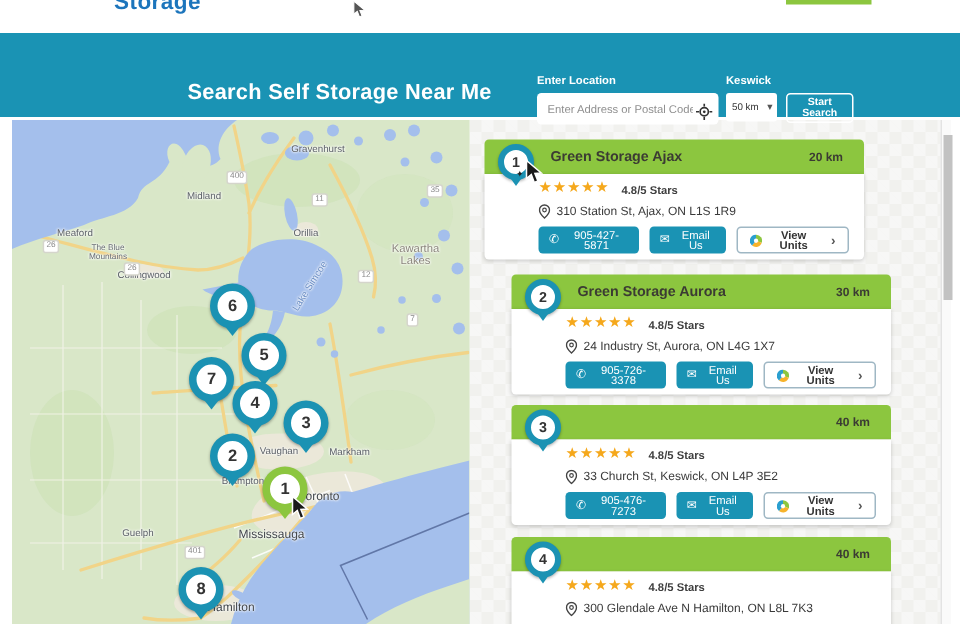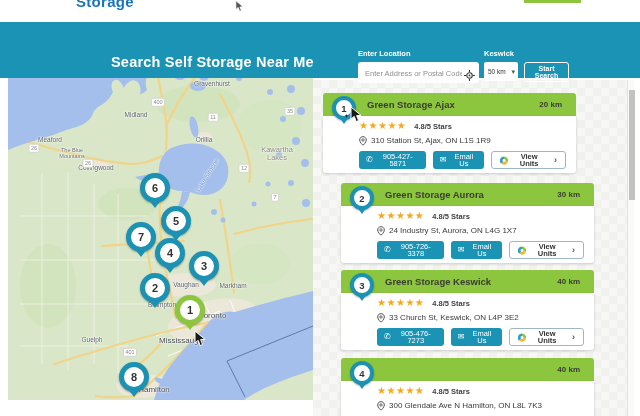--- a/index.html
+++ b/index.html
@@ -4,36 +4,36 @@
 <style>
   html,body{margin:0;padding:0;background:#fff;}
   #stage{position:relative;width:640px;height:416px;overflow:hidden;background:#fff;
          font-family:"Liberation Sans",sans-serif;-webkit-font-smoothing:antialiased;}
   
   .topbar{position:absolute;left:0;top:0;width:640px;height:22px;background:#fff;overflow:hidden;z-index:4;}
   .logo{position:absolute;left:76px;top:-7px;font-size:15px;font-weight:800;color:#1c75bc;letter-spacing:.3px;}
   .top-accent{position:absolute;left:524px;top:0;width:57px;height:3px;background:#8cc63f;}
   
   .hero{position:absolute;left:0;top:22px;width:640px;height:56px;background:#1a93b4;z-index:3;}
-  .hero-title{position:absolute;left:111px;top:32px;font-size:14.5px;font-weight:700;color:#fff;letter-spacing:.2px;}
+  .hero-title{position:absolute;left:125px;top:32px;font-size:14.5px;font-weight:700;color:#fff;letter-spacing:.2px;}
   .form-label{font-size:7.5px;font-weight:700;color:#fff;display:block;}
   .loc-group{position:absolute;left:358px;top:27px;}
   .input-wrap{position:relative;width:121px;height:21px;background:#fff;border-radius:3px;margin-top:4px;}
   .input-wrap input{border:0;outline:0;background:transparent;width:100%;height:100%;box-sizing:border-box;
        padding:0 17px 0 7px;font-size:7.5px;color:#333;font-family:"Liberation Sans",sans-serif;}
   .input-wrap input::placeholder{color:#8f8f8f;}
   .locate-icon{position:absolute;right:4px;top:5px;}
   .dist-group{position:absolute;left:484px;top:27px;}
   .select{width:34px;height:19px;background:#fff;border-radius:2px;margin-top:4px;display:flex;align-items:center;
        justify-content:space-between;padding:0 3px 0 4px;box-sizing:border-box;font-size:6.5px;color:#333;cursor:pointer;}
   .select .chev{font-size:7px;color:#555;line-height:1;}
   .search-btn{position:absolute;left:524px;top:40px;width:45px;height:20px;background:transparent;border:1px solid #fff;
        border-radius:3px;color:#fff;font-size:7px;font-weight:700;font-family:"Liberation Sans",sans-serif;cursor:pointer;}
   
-  .map{position:absolute;left:8px;top:64px;width:305px;height:336px;overflow:hidden;background:#d9e7c8;z-index:1;}
+  .map{position:absolute;left:8px;top:80px;width:305px;height:336px;overflow:hidden;background:#d9e7c8;z-index:1;}
   .map svg{position:absolute;left:0;top:0;}
   .map-label{position:absolute;transform:translate(-50%,-50%);text-align:center;line-height:1.1;white-space:nowrap;
        text-shadow:0 0 2px #fff,0 0 2px #fff,0 0 1px #fff;z-index:2;pointer-events:none;}
   .lbl-town{font-size:6.5px;color:#5b6066;}
   .lbl-city{font-size:8px;color:#43474c;}
   .lbl-region{font-size:7.5px;color:#8a857b;}
   .lbl-water{font-size:6.5px;color:#6b8ec5;}
   .lbl-small{font-size:5.5px;color:#666b70;}
   .wrap-lbl{white-space:normal;}
   .map-badge{position:absolute;transform:translate(-50%,-50%);font-size:5.5px;color:#8a8a8a;background:#fff;
@@ -352,21 +352,20 @@
           <span class="chev2">›</span>
         </button>
       </div>
     </div>
   </article>
       <article class="card">
     <div class="card-pin">
       <span class="pin-n">3</span>
     </div>
     <div class="card-head">
-      <span class="card-title">Green Storage Keswick</span>
       <span class="card-dist">40 km</span>
     </div>
     <div class="card-body">
       <div class="stars-row">
         <span class="stars">★★★★★</span>
         <span class="rating">4.8/5 Stars</span>
       </div>
       <div class="addr-row">
         <svg width="8" height="10" viewBox="0 0 12 15">
           <path d="M6 1 C3 1 1 3.2 1 6 C1 9.5 6 14 6 14 C6 14 11 9.5 11 6 C11 3.2 9 1 6 1 Z" fill="none" stroke="#444" stroke-width="1.4"></path>

